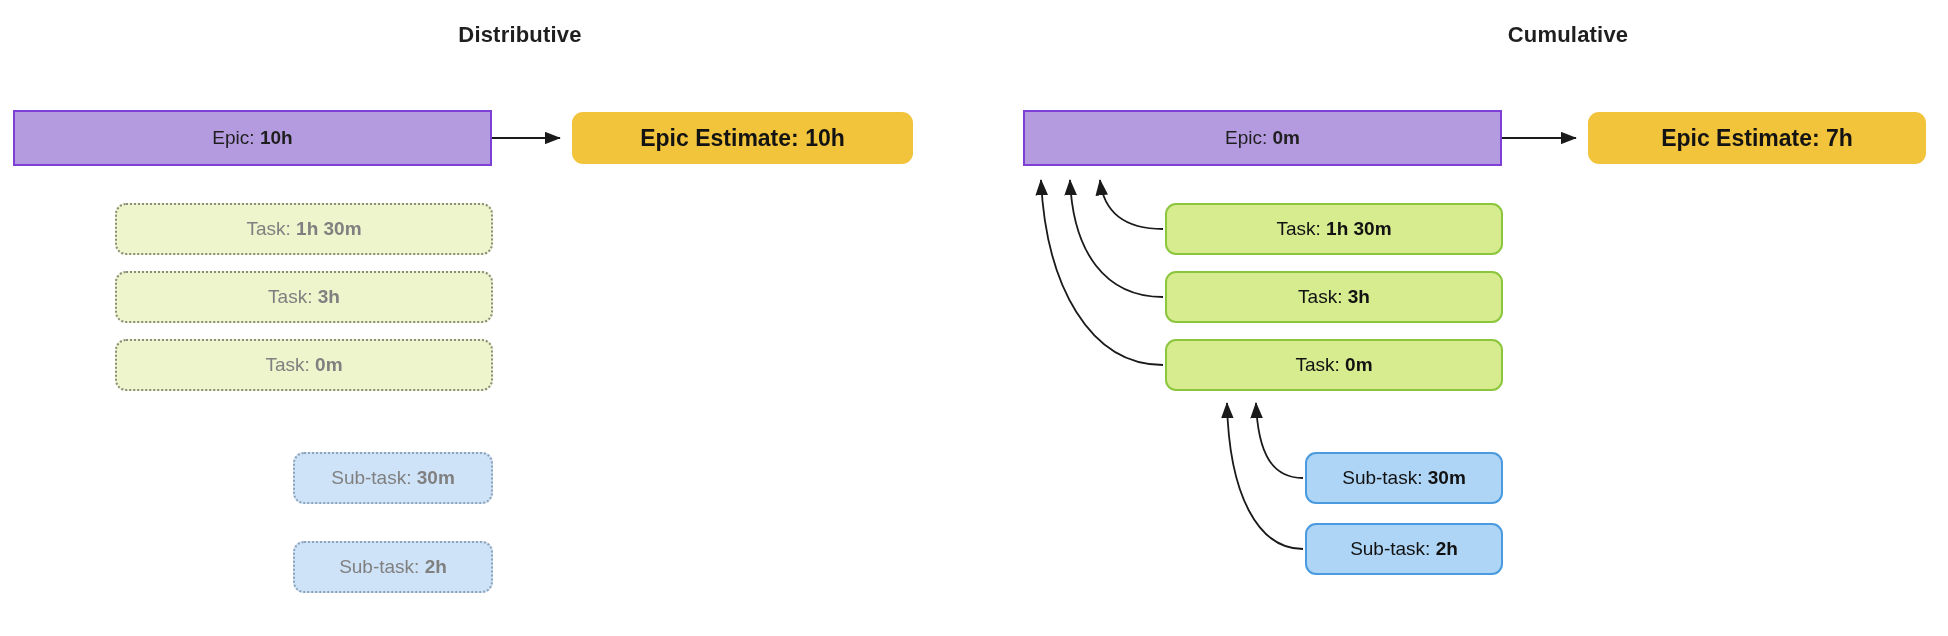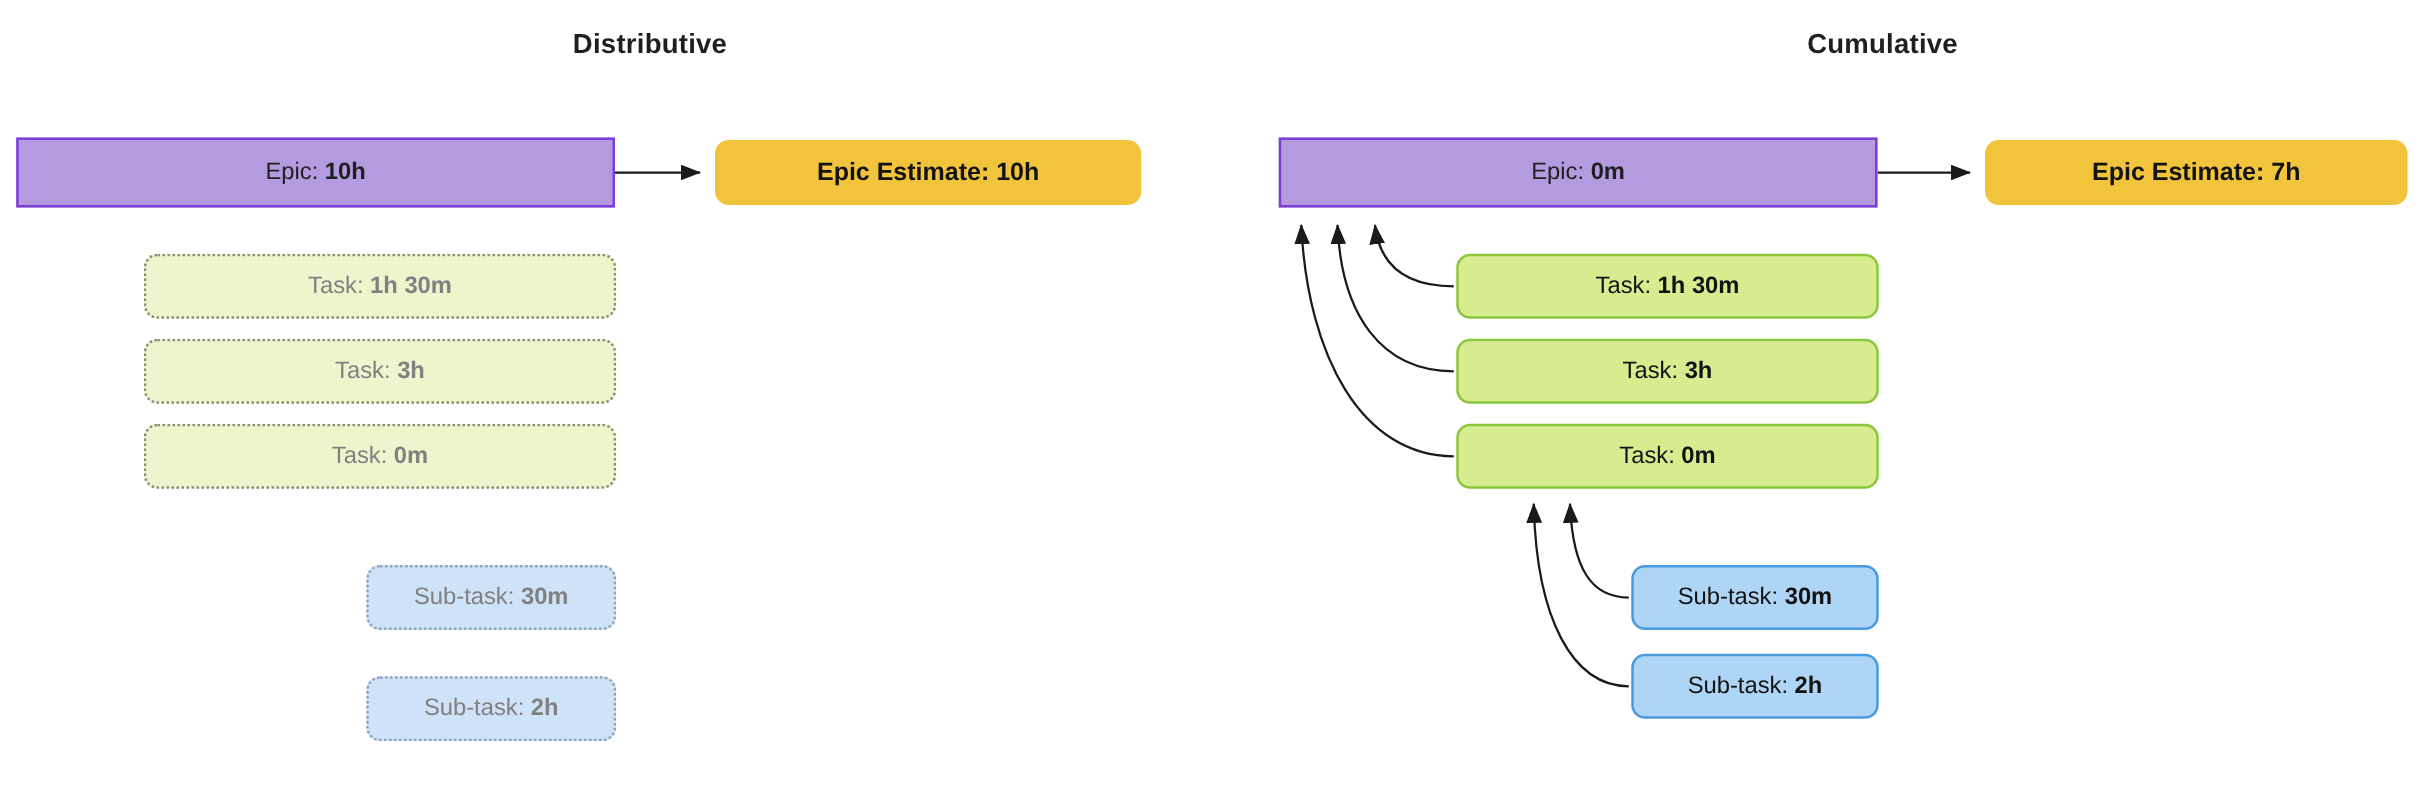--- a/index.html
+++ b/index.html
@@ -24,21 +24,21 @@
     position: absolute;
     font-size: 22px;
     font-weight: bold;
     color: #1f1f1f;
     letter-spacing: 0.2px;
     white-space: nowrap;
     transform: translateX(-50%);
     top: 22px;
   }
   #title-distributive { left: 520px; }
-  #title-cumulative  { left: 1506px; }
+  #title-cumulative  { left: 1568px; }
 
   .node {
     position: absolute;
     box-sizing: border-box;
     display: flex;
     align-items: center;
     justify-content: center;
     border-radius: 10px;
     font-size: 19px;
     white-space: nowrap;
@@ -55,21 +55,21 @@
     border-radius: 0;
   }
 
   
   .estimate {
     background: #f2c43c;
     border: none;
     color: #131313;
     font-weight: bold;
     border-radius: 11px;
-    font-size: 20px;
+    font-size: 23px;
   }
   .estimate .lbl, .estimate .val { font-weight: bold; }
 
   
   .task-faded {
     background: #eef5cd;
     border: 2px dotted #8c8c7a;
     color: #808080;
     border-radius: 11px;
   }

